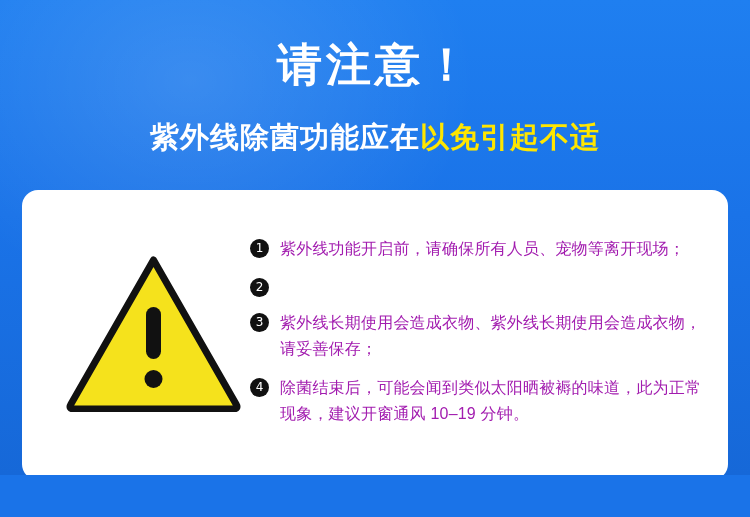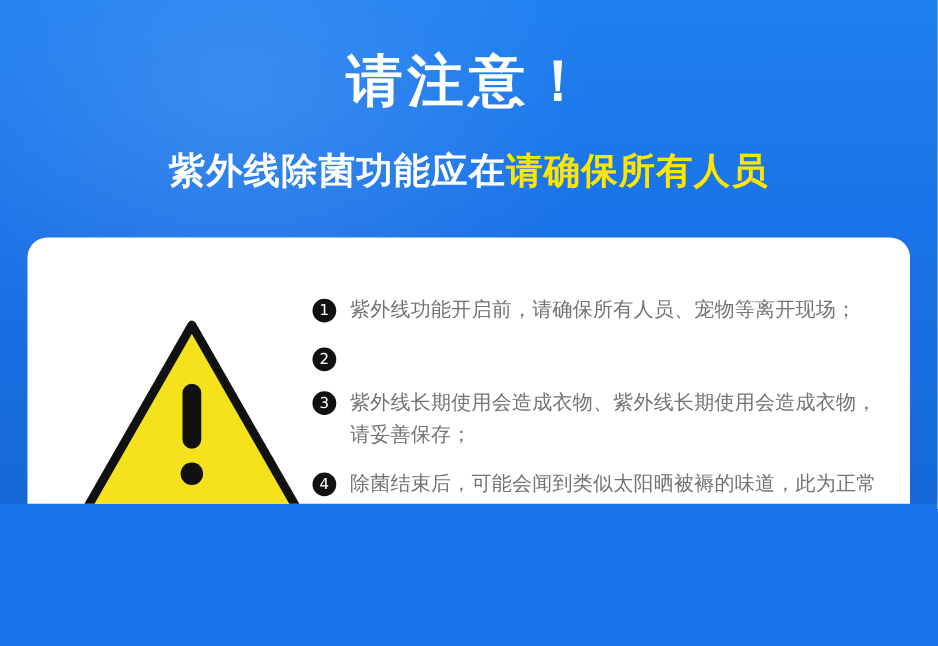--- a/index.html
+++ b/index.html
@@ -8,21 +8,21 @@
     height: 517px;
     overflow: hidden;
   }
   body {
     font-family: "Liberation Sans", "DejaVu Sans", sans-serif;
     background: #1a73e8;
   }
   .poster {
     position: relative;
     width: 750px;
-    height: 403px;
+    height: 475px;
     background: linear-gradient(180deg, #1f7ff0 0%, #1a73e8 45%, #1668d8 100%);
     overflow: hidden;
   }
   
   .poster::before {
     content: "";
     position: absolute;
     left: -120px;
     top: -160px;
     width: 620px;
@@ -100,35 +100,35 @@
     background: #111111;
     color: #ffffff;
     font-size: 12px;
     line-height: 19px;
     text-align: center;
     margin-top: 3px;
     margin-right: 11px;
     font-family: "DejaVu Sans", sans-serif;
   }
   .note-text {
-    color: #737373;
+    color: #a21caf;
     font-size: 16px;
     line-height: 1.62;
     letter-spacing: 0.2px;
   }
 </style>
 </head>
 <body>
 
 <div class="poster">
 
   <div class="headline">请注意！</div>
 
   <div class="subline">
-    <span>紫外线除菌功能应在</span><span class="hl">请确保所有人员</span>
+    <span>紫外线除菌功能应在</span><span class="hl">以免引起不适</span>
   </div>
 
   <div class="card">
 
     <div class="warn-wrap">
       <svg width="175" height="160" viewBox="0 0 175 160" xmlns="http://www.w3.org/2000/svg">
         <path d="M87.5 8 L170 152 Q173 157 167 157 L8 157 Q2 157 5 152 Z" fill="#f5e21c" stroke="#111111" stroke-width="7" stroke-linejoin="round"></path>
         <rect x="80" y="55" width="15" height="52" rx="7.5" fill="#111111"></rect>
         <circle cx="87.5" cy="127" r="9" fill="#111111"></circle>
       </svg>

